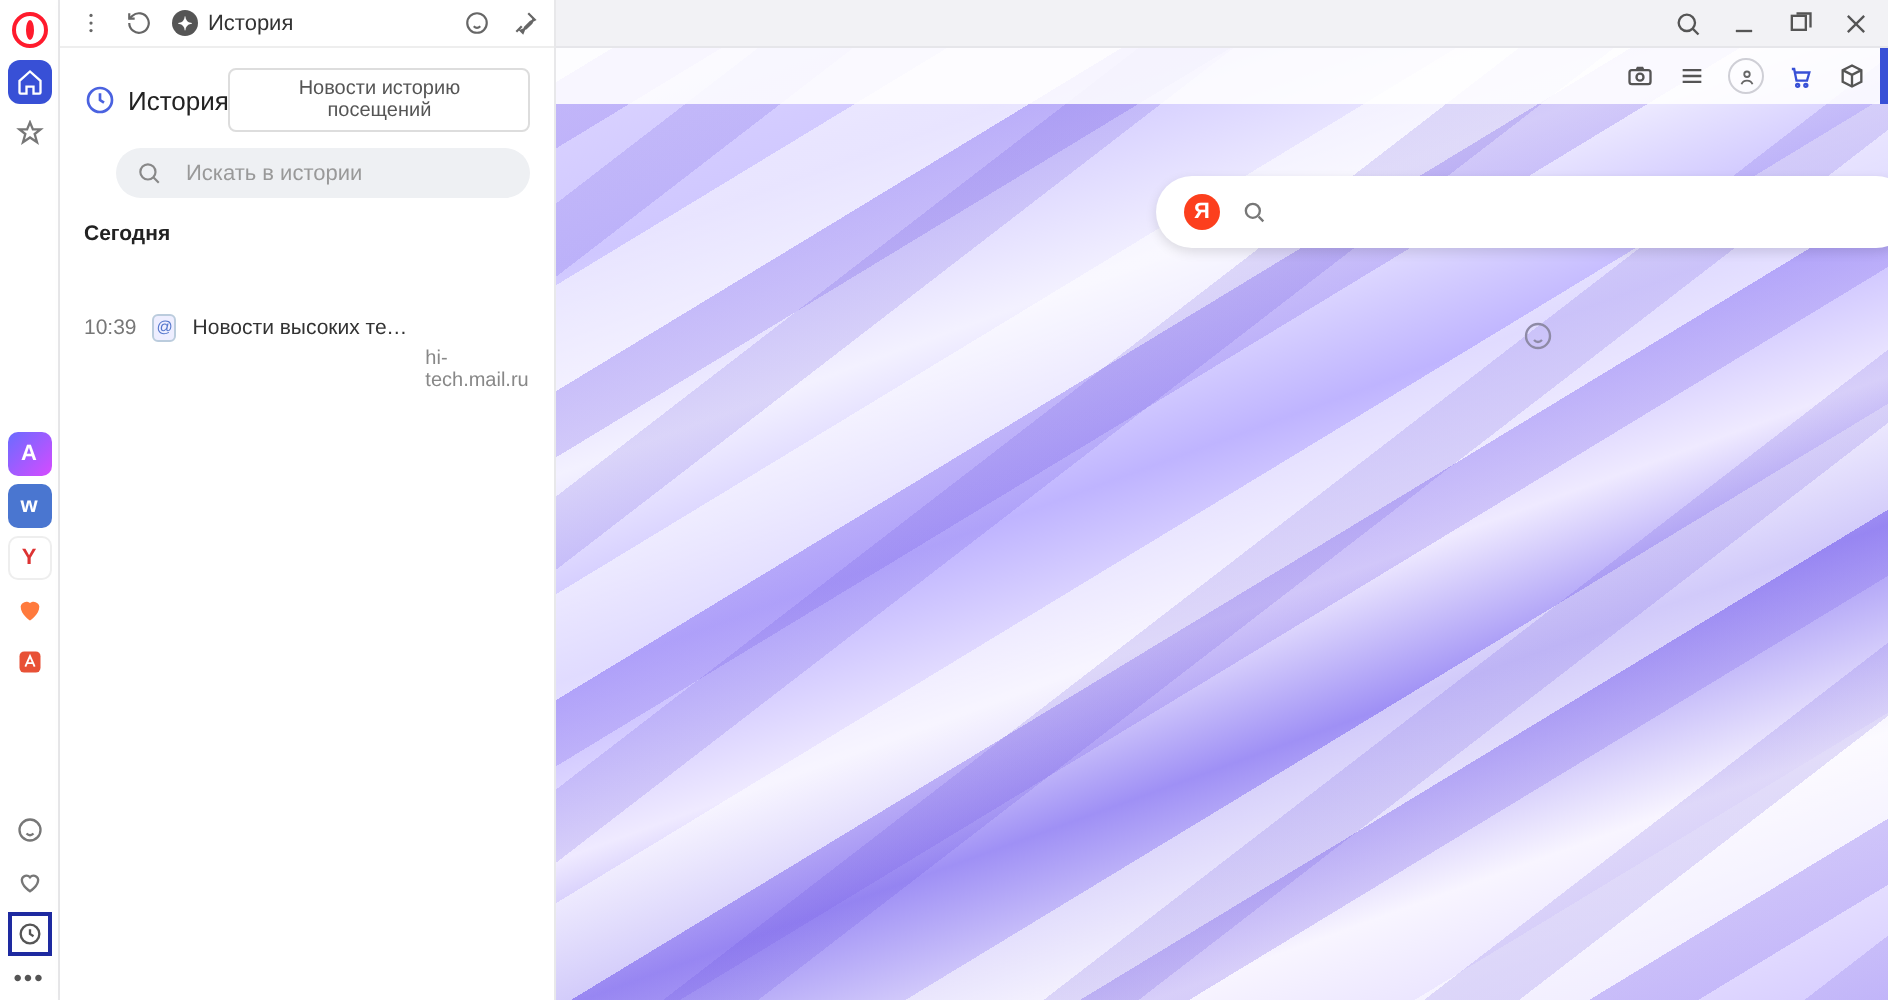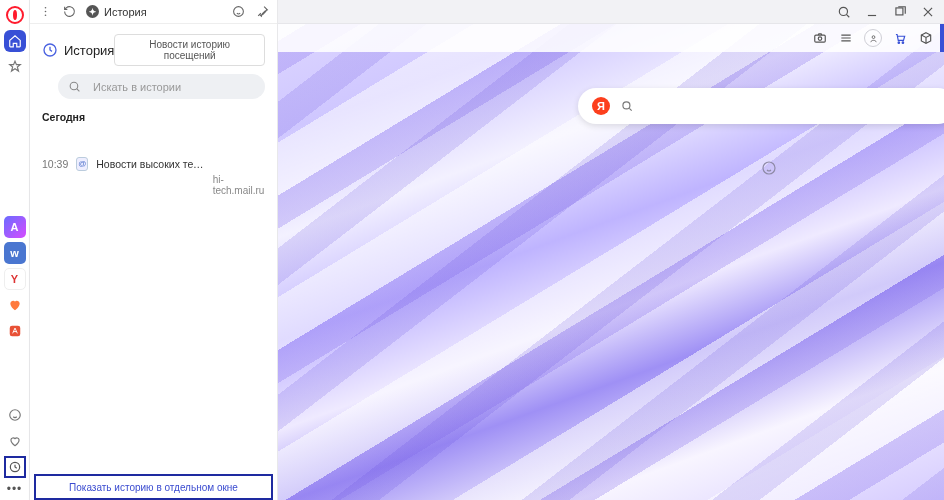--- a/index.html
+++ b/index.html
@@ -203,21 +203,20 @@
 
   <div class="section-label">Сегодня</div>
 
   <div class="hist-row">
     <span class="hist-time">10:39</span>
     <span class="hist-fav">@</span>
     <span class="hist-title">Новости высоких технол…</span>
     <span class="hist-url">hi-tech.mail.ru</span>
   </div>
 
-  <div class="hp-footer">Показать историю в отдельном окне</div>
 </div>
 
 <div class="main">
   <div class="bg"></div>
 
   <div class="top-bar">
     <div class="top-right">
       <div class="tb-ic">
           <svg viewBox="0 0 24 24" fill="none" stroke="currentColor" stroke-width="2">
             <circle cx="11" cy="11" r="7"></circle>

